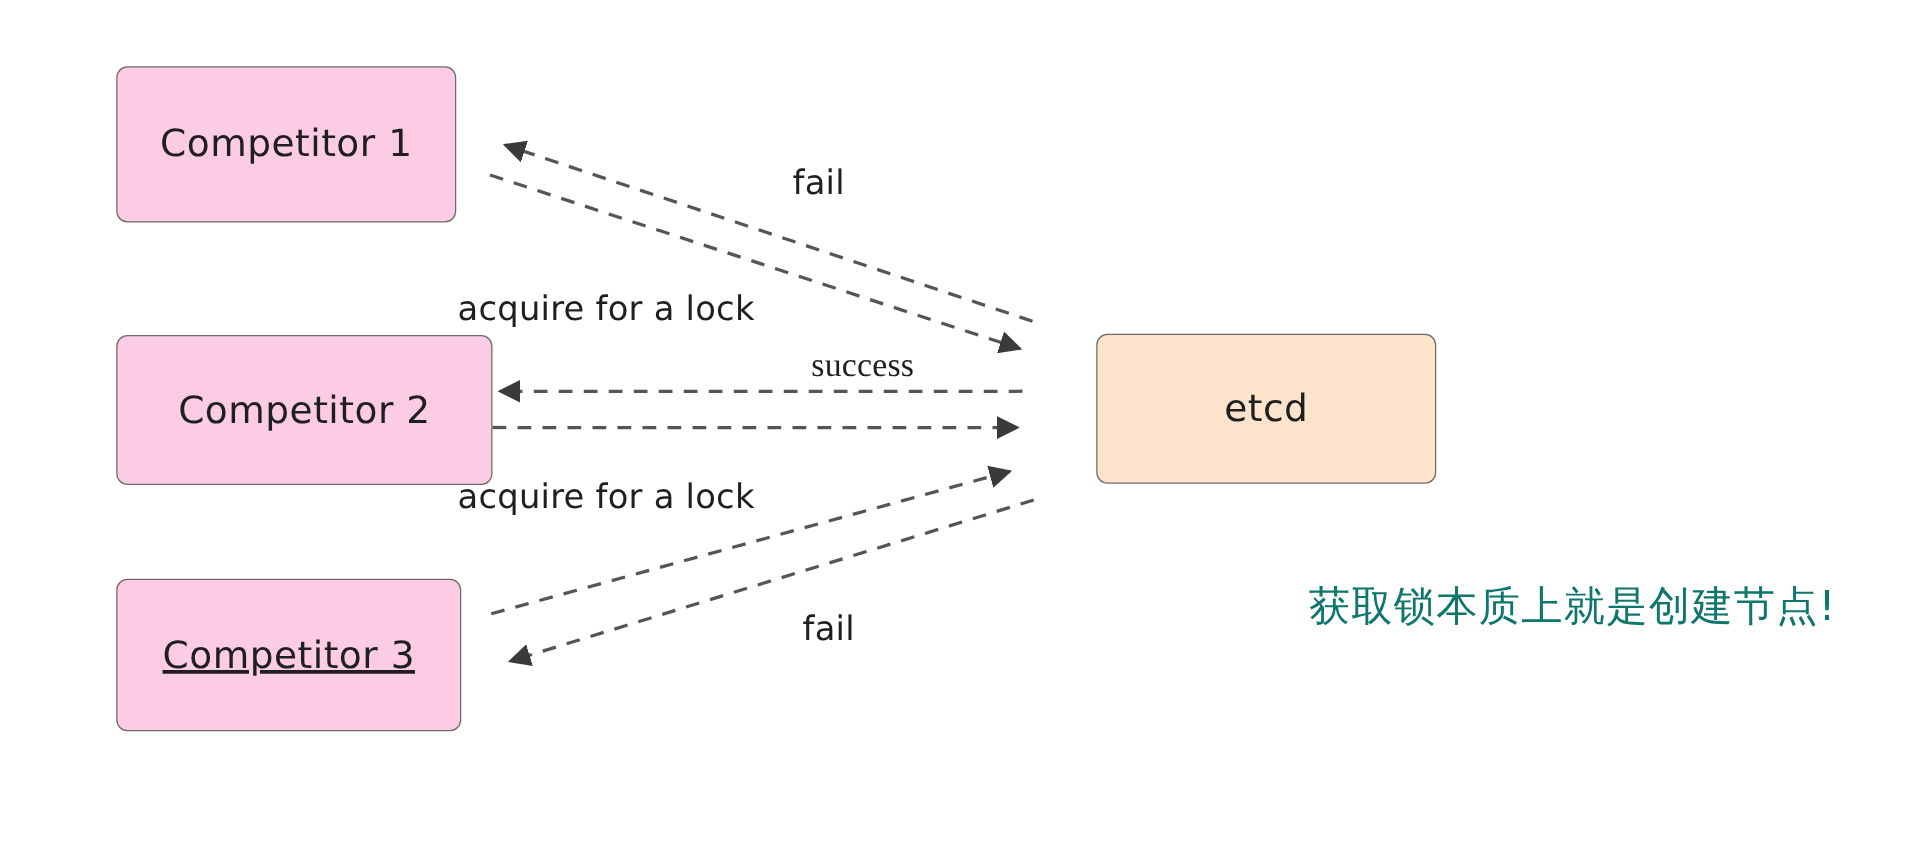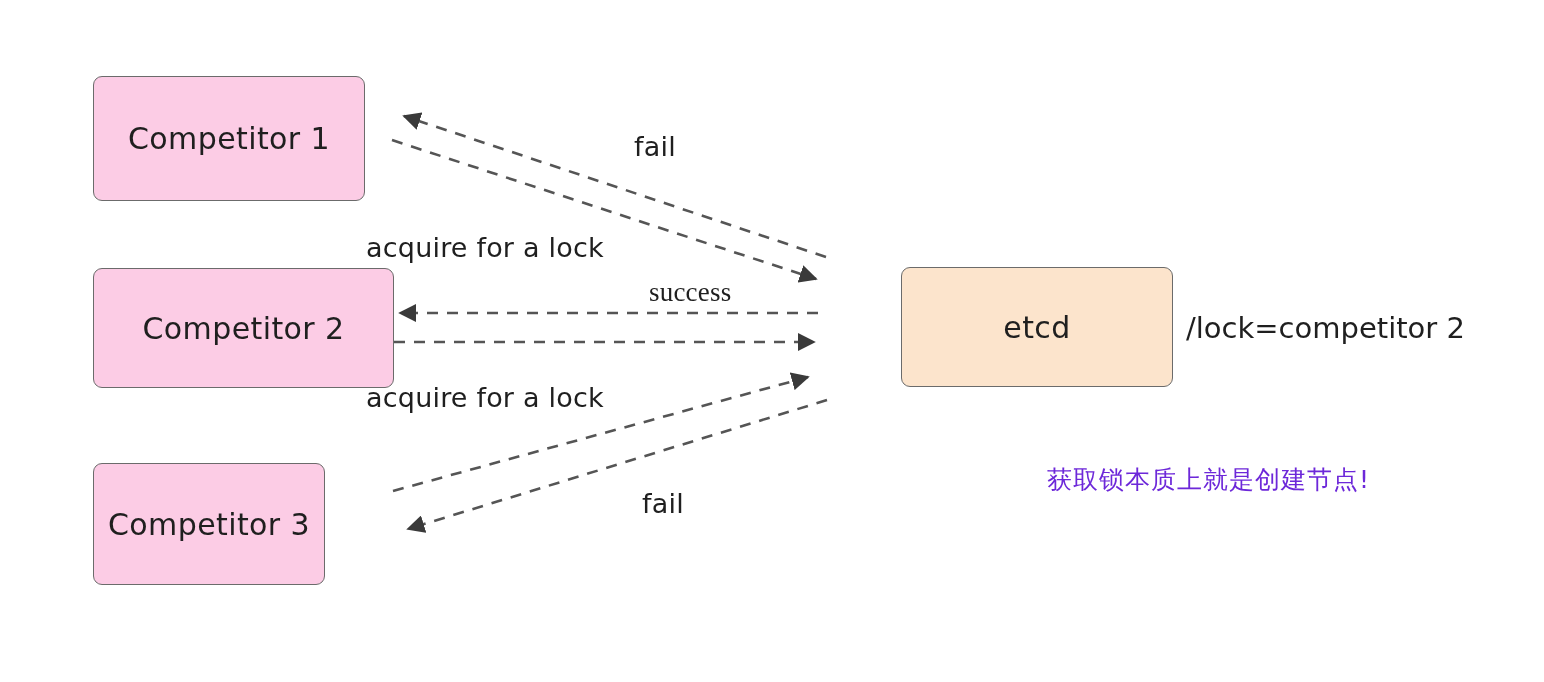--- a/index.html
+++ b/index.html
@@ -22,21 +22,21 @@
     border-radius: 9px;
     display: flex;
     align-items: center;
     justify-content: center;
     font-size: 30px;
     color: #1f1f1f;
     letter-spacing: 0.4px;
     font-family: "DejaVu Sans", sans-serif;
   }
   .node.pink { background: #fcccE5; }
-  .node.peach { background: #fce4cc; margin-left: 24px; }
+  .node.peach { background: #fce4cc; }
 
   #edges {
     position: absolute;
     left: 0; top: 0;
     width: 1544px;
     height: 682px;
     pointer-events: none;
   }
   .edge-label {
     position: absolute;
@@ -49,22 +49,22 @@
   }
   .side-note {
     position: absolute;
     font-size: 29px;
     color: #1f1f1f;
     white-space: nowrap;
     font-family: "DejaVu Sans", sans-serif;
   }
   .callout {
     position: absolute;
-    font-size: 25px;
-    color: #6d28d9;
+    font-size: 33px;
+    color: #0f766e;
     white-space: nowrap;
     font-family: "DejaVu Sans", sans-serif;
     letter-spacing: 1px;
   }
 </style>
 </head>
 <body>
 
 <div id="canvas">
 
@@ -78,43 +78,42 @@
     <line x1="826" y1="257" x2="404" y2="116" stroke="#555555" stroke-width="2.6" stroke-dasharray="11 9" marker-end="url(#arrow)"></line>
     <line x1="392" y1="140" x2="816" y2="279" stroke="#555555" stroke-width="2.6" stroke-dasharray="11 9" marker-end="url(#arrow)"></line>
 
     <line x1="818" y1="313" x2="400" y2="313" stroke="#555555" stroke-width="2.6" stroke-dasharray="11 9" marker-end="url(#arrow)"></line>
     <line x1="394" y1="342" x2="814" y2="342" stroke="#555555" stroke-width="2.6" stroke-dasharray="11 9" marker-end="url(#arrow)"></line>
 
     <line x1="393" y1="491" x2="808" y2="377" stroke="#555555" stroke-width="2.6" stroke-dasharray="11 9" marker-end="url(#arrow)"></line>
     <line x1="827" y1="400" x2="408" y2="529" stroke="#555555" stroke-width="2.6" stroke-dasharray="11 9" marker-end="url(#arrow)"></line>
   </svg>
 
-  <div class="node pink" style="left:93px; top:76px; width:272px; height:125px;">
+  <div class="node pink" style="left:93px; top:53px; width:272px; height:125px;">
     <span>Competitor 1</span>
   </div>
 
   <div class="node pink" style="left:93px; top:268px; width:301px; height:120px;">
     <span>Competitor 2</span>
   </div>
 
-  <div class="node pink" style="left:93px; top:463px; width:232px; height:122px;">
+  <div class="node pink" style="left:93px; top:463px; width:276px; height:122px;text-decoration:underline;">
     <span>Competitor 3</span>
   </div>
 
   <div class="node peach" style="left:877px; top:267px; width:272px; height:120px;">
     <span>etcd</span>
   </div>
 
   <div class="edge-label" style="left:634px; top:131px;">fail</div>
 
   <div class="edge-label" style="left:366px; top:232px;">acquire for a lock</div>
 
   <div class="edge-label" style="left:649px; top:277px;font-family:Liberation Serif, serif;">success</div>
 
   <div class="edge-label" style="left:366px; top:382px;">acquire for a lock</div>
 
   <div class="edge-label" style="left:642px; top:488px;">fail</div>
 
-  <div class="side-note" style="left:1186px; top:311px;">/lock=competitor 2</div>
 
   <div class="callout" style="left:1047px; top:463px;">获取锁本质上就是创建节点!</div>
 
 </div>
 
 </body></html>

